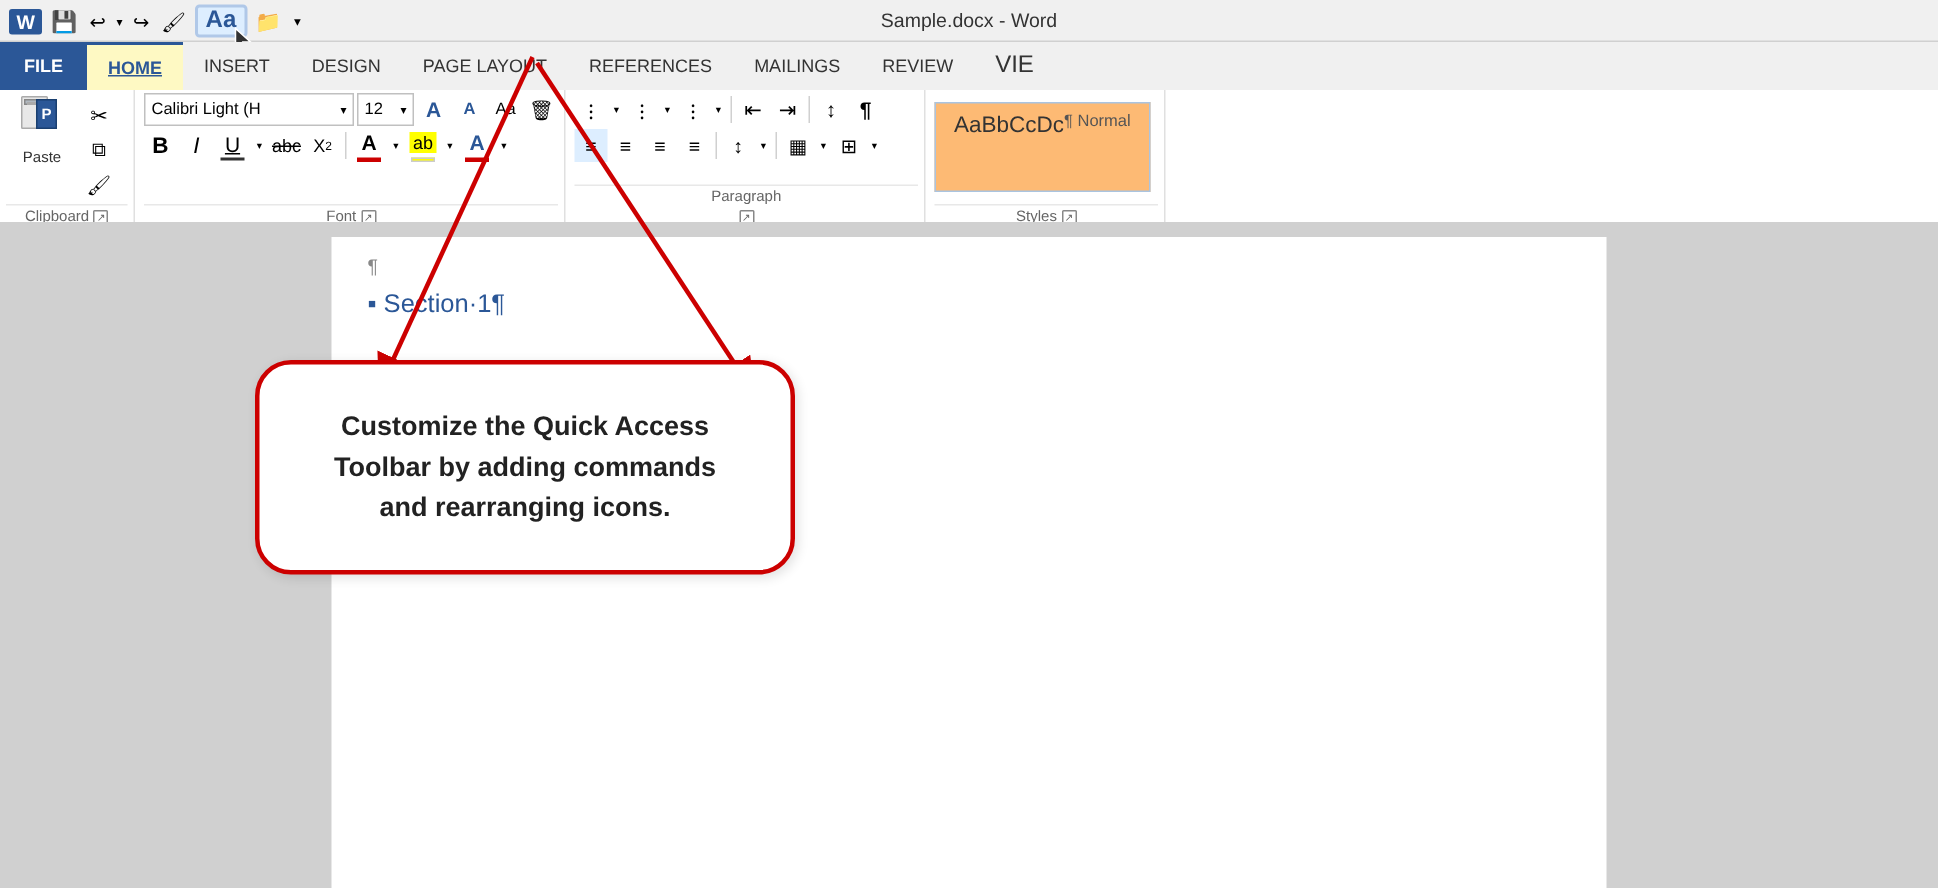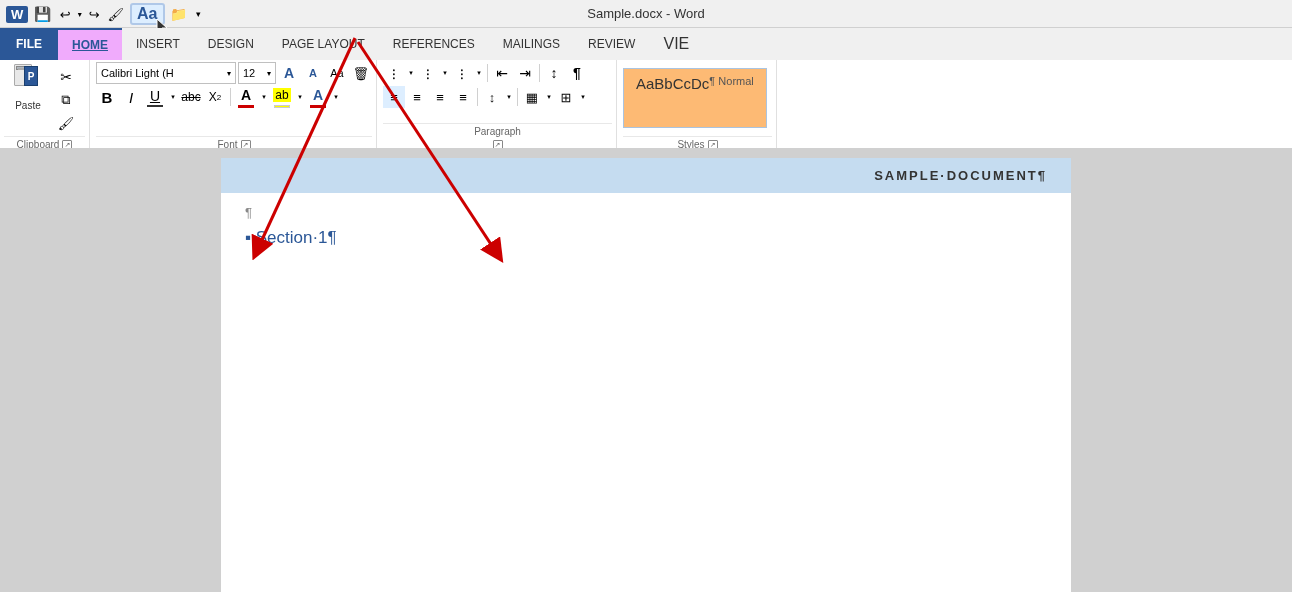--- a/index.html
+++ b/index.html
@@ -39,21 +39,21 @@
         </svg>
       </div>
       <button style="border:none; background:transparent; cursor:pointer; font-size:14px; padding:1px 2px;">📁</button>
       <button style="border:none; background:transparent; cursor:pointer; font-size:9px; padding:1px 2px;">▾</button>
     </div>
     <span style="font-size:13px; color:#333;">Sample.docx - Word</span>
   </div>
 
   <div style="position:absolute; top:28px; left:0; width:1292px; height:32px; background:#f0f0f0; display:flex; align-items:flex-end;">
     <button style="background:#2b5797; color:white; font-weight:bold; font-size:12px; padding:6px 16px; border:none; cursor:pointer; height:100%;">FILE</button>
-    <button style="background:#f0abfc; color:#2b5797; font-weight:700; font-size:12px; padding:6px 14px; border:none; border-top:2px solid #2b5797; cursor:pointer; height:100%;text-decoration:underline;">HOME</button>
+    <button style="background:#fef9c3; color:#2b5797; font-weight:700; font-size:12px; padding:6px 14px; border:none; border-top:2px solid #2b5797; cursor:pointer; height:100%;text-decoration:underline;">HOME</button>
     <button style="background:transparent; color:#333; font-size:12px; padding:6px 14px; border:none; cursor:pointer; height:100%;">INSERT</button>
     <button style="background:transparent; color:#333; font-size:12px; padding:6px 14px; border:none; cursor:pointer; height:100%;">DESIGN</button>
     <button style="background:transparent; color:#333; font-size:12px; padding:6px 14px; border:none; cursor:pointer; height:100%;">PAGE LAYOUT</button>
     <button style="background:transparent; color:#333; font-size:12px; padding:6px 14px; border:none; cursor:pointer; height:100%;">REFERENCES</button>
     <button style="background:transparent; color:#333; font-size:12px; padding:6px 14px; border:none; cursor:pointer; height:100%;">MAILINGS</button>
     <button style="background:transparent; color:#333; font-size:12px; padding:6px 14px; border:none; cursor:pointer; height:100%;">REVIEW</button>
     <button style="background:transparent; color:#333; font-size:16px; padding:6px 14px; border:none; cursor:pointer; height:100%;">VIE</button>
   </div>
 
   <div style="position:absolute; top:60px; left:0; width:1292px; background:white; border-bottom:2px solid #d0d0d0; display:flex; align-items:stretch; min-height:88px;">
@@ -189,23 +189,20 @@
       <div style="font-size:10px; color:#666; text-align:right; padding:2px 0 2px 0; display:flex; align-items:center; justify-content:center; gap:3px; border-top:1px solid #e8e8e8; margin-top:2px;">
         <span>Styles</span>
         <span style="width:10px; height:10px; border:1px solid #888; border-radius:1px; display:inline-flex; align-items:center; justify-content:center; font-size:7px; cursor:pointer;">↗</span>
       </div>
     </div>
 
   </div>
 
   <div style="position:absolute; top:148px; left:0; width:1292px; bottom:0; background:#d0d0d0; overflow:hidden;">
     <div style="background:white; width:850px; min-height:450px; margin:10px auto 0; padding:0; position:relative;">
-      <div style="background:#c5dcf0; text-align:right; padding:10px 24px; font-size:13px; font-weight:bold; color:#333; letter-spacing:2px;">
-        <span>SAMPLE·DOCUMENT¶</span>
-      </div>
       <div style="padding:12px 24px;">
         <div style="color:#888; font-size:13px; margin-bottom:8px;">
           <span>¶</span>
         </div>
         <div style="font-size:17px; color:#2b5797; margin-top:4px; font-weight:400; cursor:text;">
           <span>▪ Section·1¶</span>
         </div>
       </div>
     </div>
   </div>
@@ -216,14 +213,19 @@
       <marker id="arrowhead" markerWidth="8" markerHeight="8" refX="6" refY="4" orient="auto">
         <polygon points="0 0, 8 4, 0 8" fill="#cc0000"></polygon>
       </marker>
     </defs>
 
     <line x1="355" y1="38" x2="255" y2="255" stroke="#cc0000" stroke-width="3" marker-end="url(#arrowhead)"></line>
 
     <line x1="358" y1="42" x2="500" y2="258" stroke="#cc0000" stroke-width="3" marker-end="url(#arrowhead)"></line>
   </svg>
 
+  <div style="position:absolute; top:240px; left:170px; z-index:100;">
+    <div style="background:white; border:3px solid #cc0000; border-radius:24px; padding:28px 36px; max-width:360px; text-align:center; box-shadow:2px 2px 8px rgba(0,0,0,0.12);">
+      <span style="font-size:18px; font-weight:bold; color:#222; line-height:1.5; display:block;">Customize the Quick Access Toolbar by adding commands and rearranging icons.</span>
+    </div>
+  </div>
 
 </div>
 
 </body></html>

